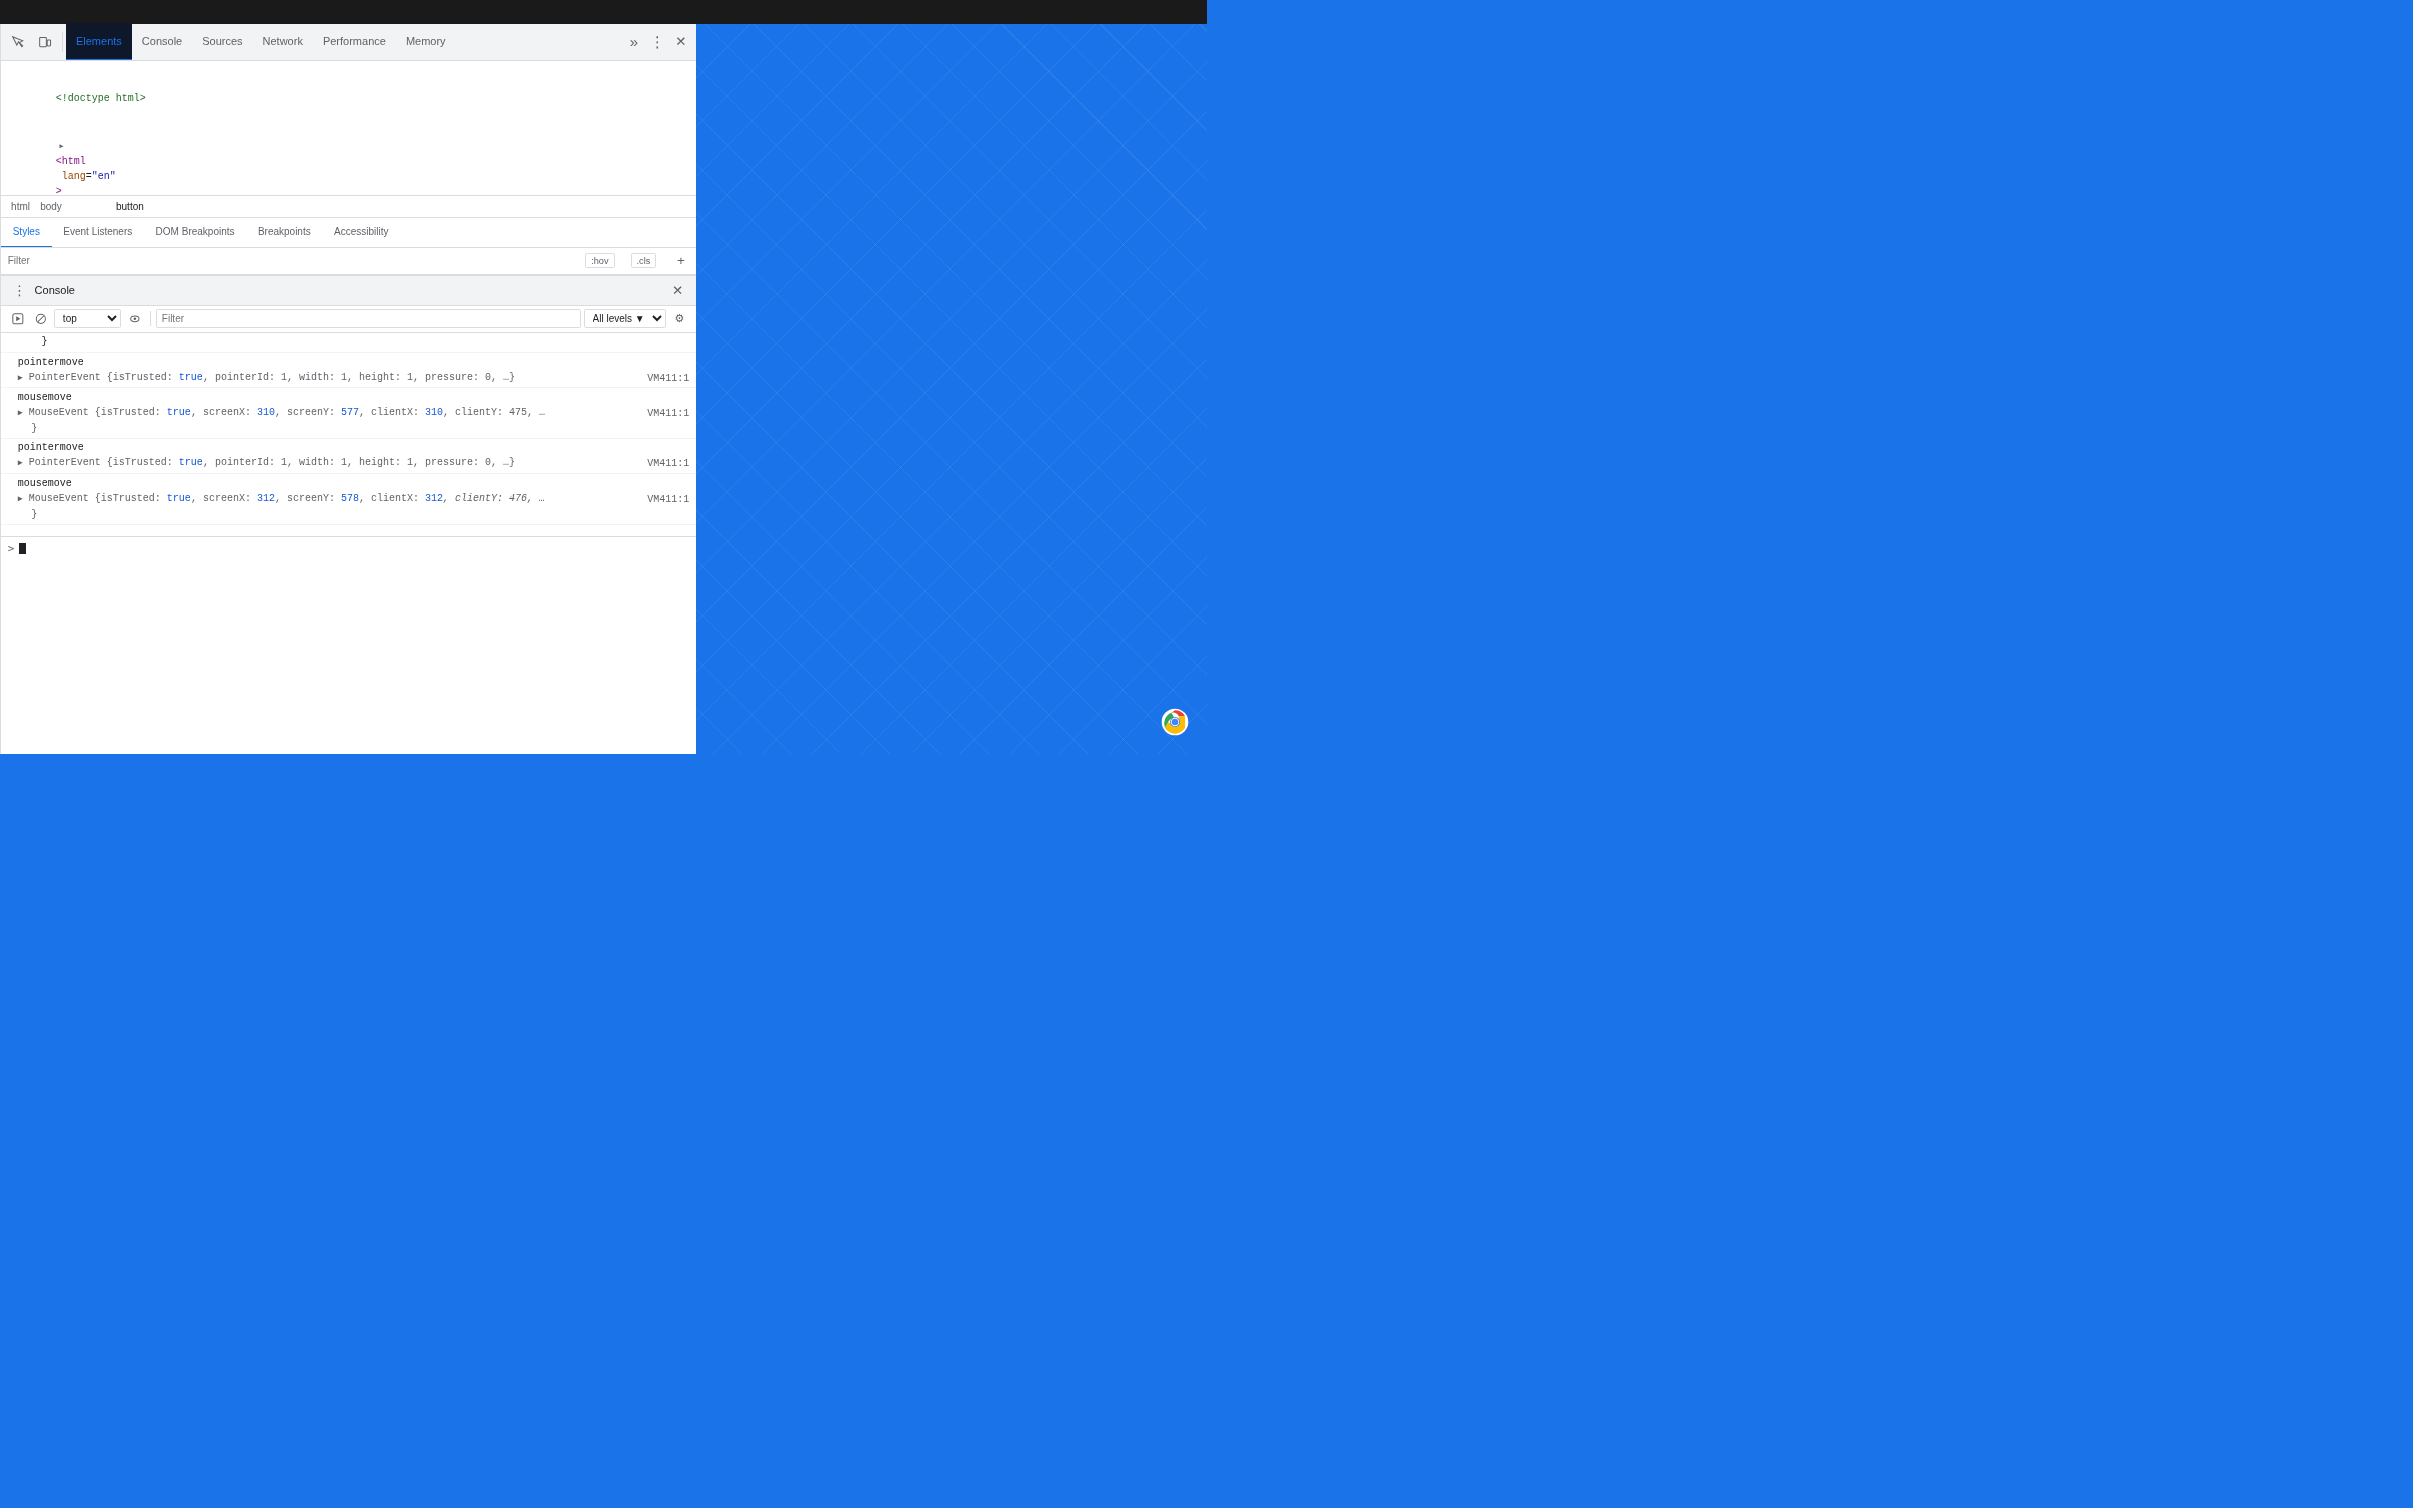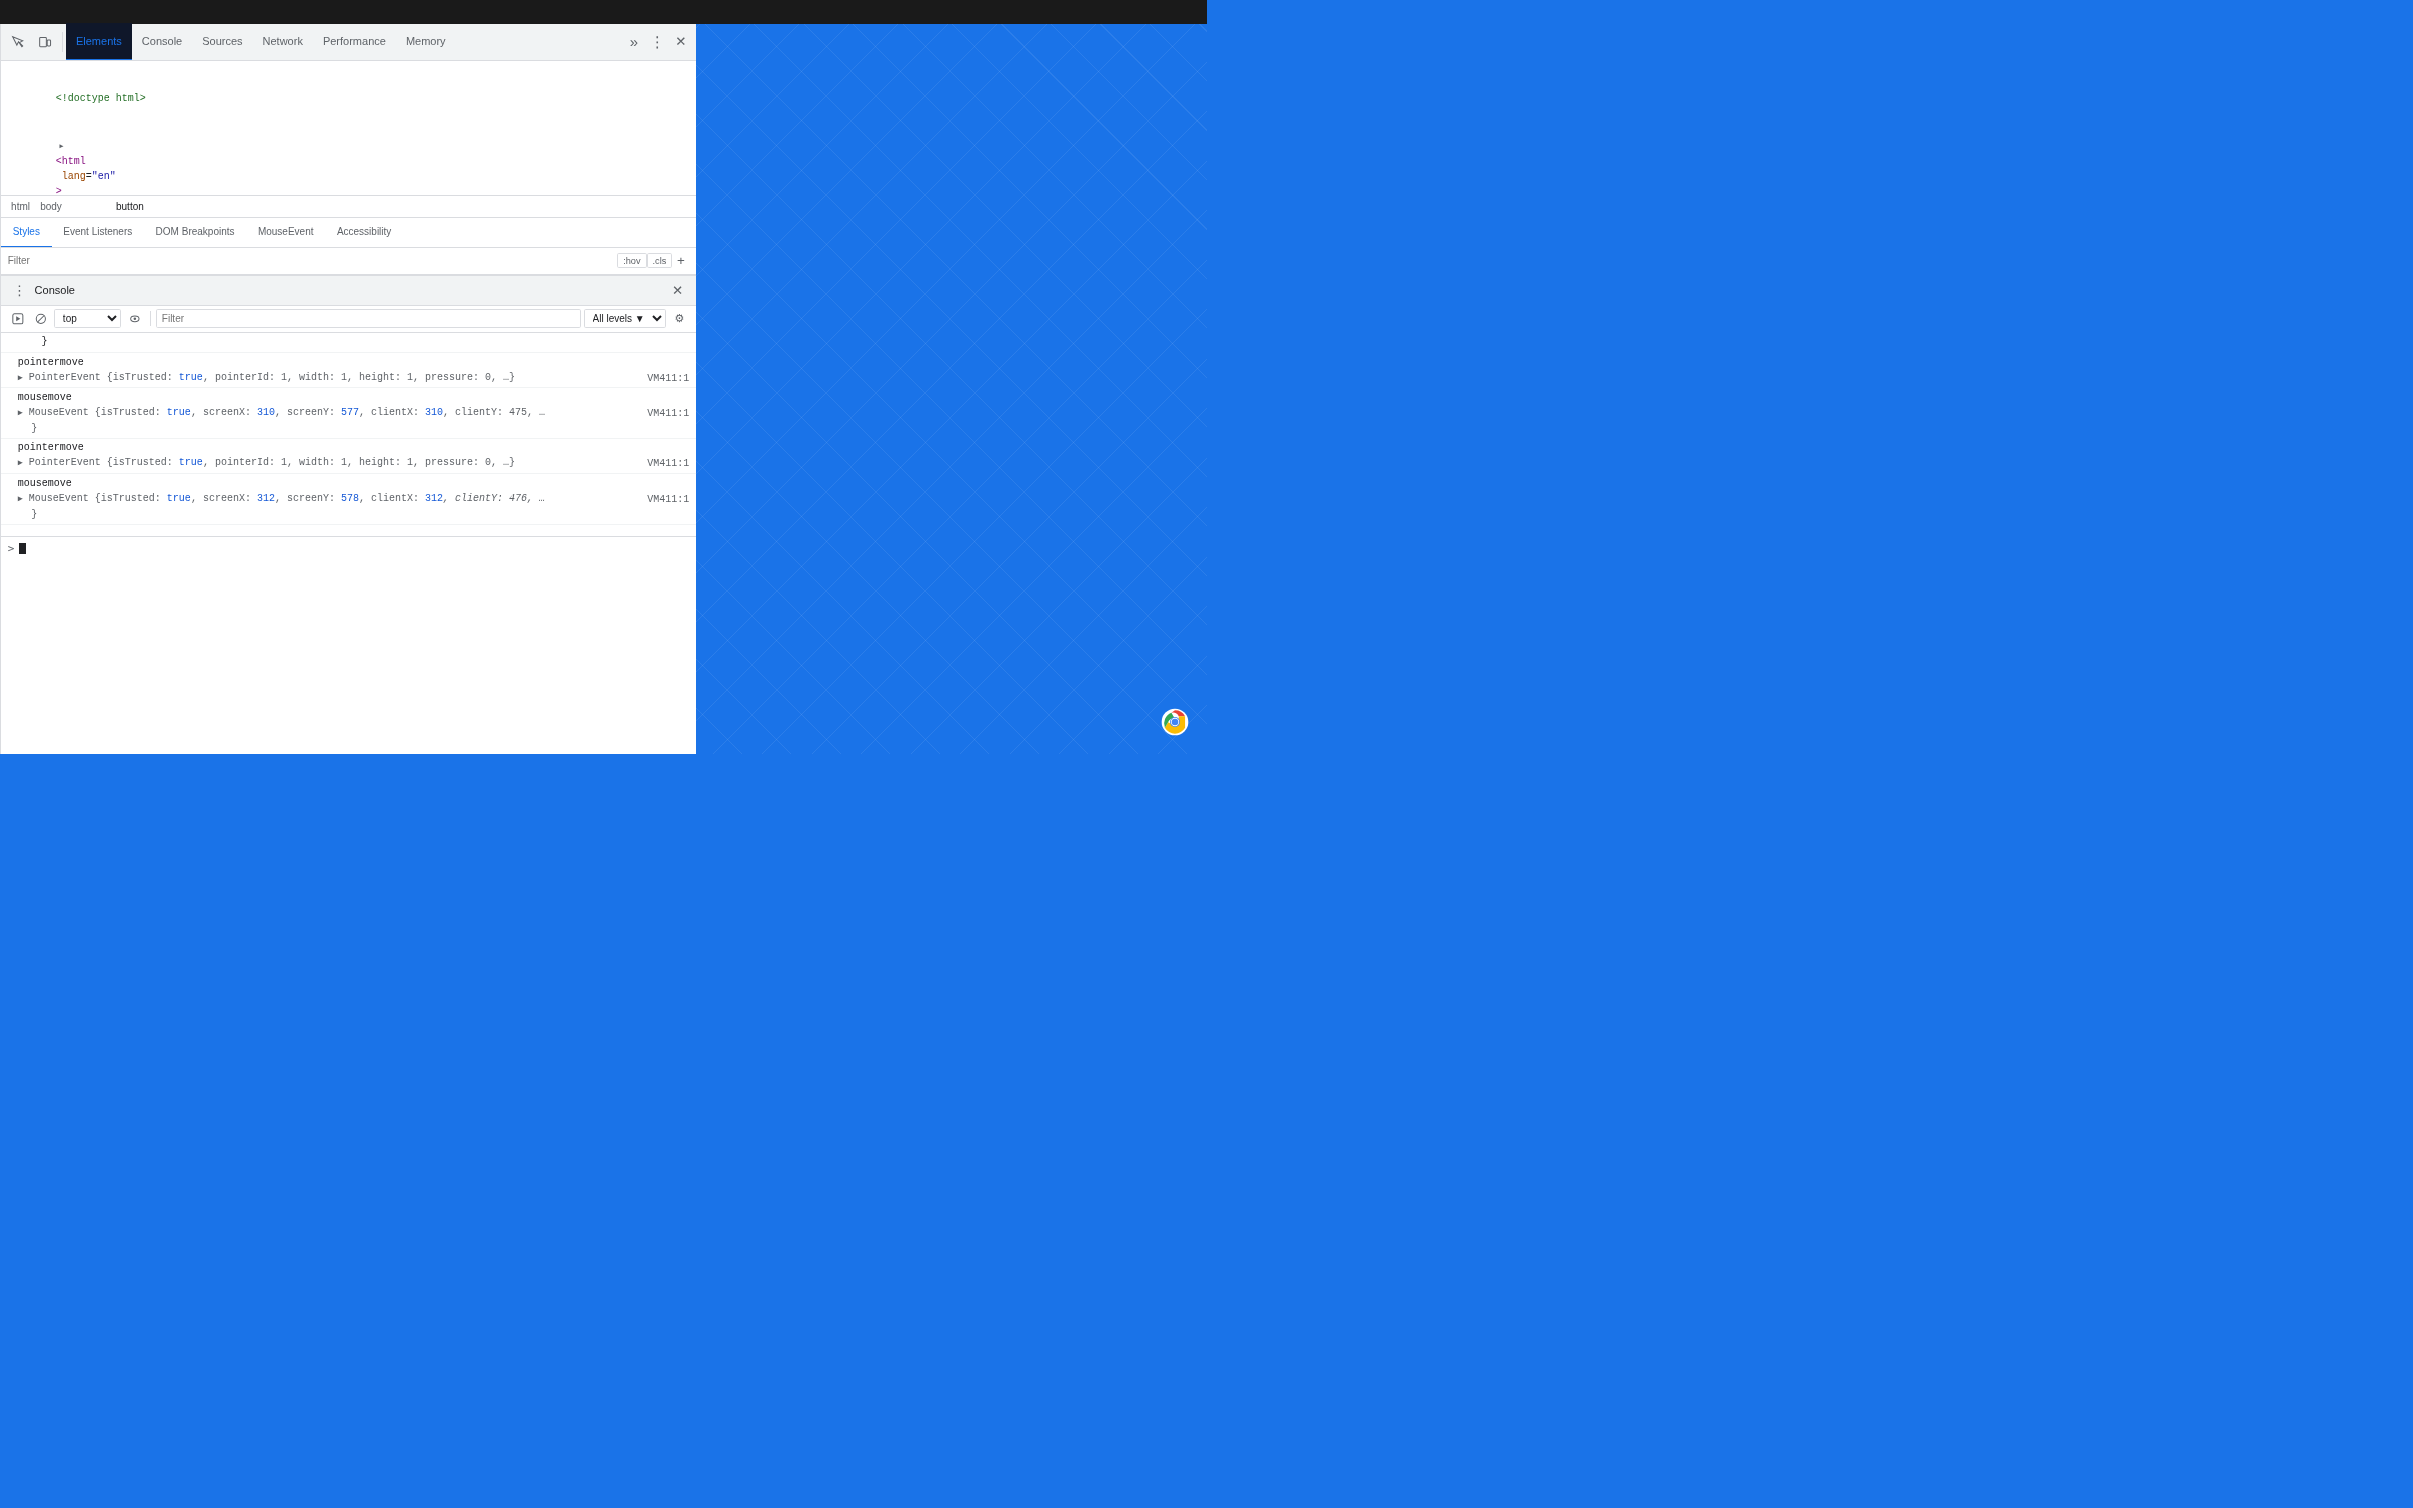--- a/index.html
+++ b/index.html
@@ -282,21 +282,21 @@
       outline: none;
       font-size: 10px;
       color: #202124;
       background: transparent;
       width: 100%;
     }
 
     .filter-actions {
       display: flex;
       align-items: center;
-      gap: 0;
+      gap: 16px;
     }
 
     .filter-btn {
       padding: 1.7px 5px;
       font-size: 9.2px;
       color: #5f6368;
       cursor: pointer;
       border: 0.8px solid #dadce0;
       border-radius: 1.7px;
       background: #fff;
@@ -604,21 +604,21 @@
       <div class="sub-tab active">
         <span>Styles</span>
       </div>
       <div class="sub-tab">
         <span>Event Listeners</span>
       </div>
       <div class="sub-tab">
         <span>DOM Breakpoints</span>
       </div>
       <div class="sub-tab">
-        <span>MouseEvent</span>
+        <span>Breakpoints</span>
       </div>
       <div class="sub-tab">
         <span>Accessibility</span>
       </div>
     </div>
 
     <div class="filter-bar">
       <div class="filter-input-wrap">
         <input class="filter-input" type="text" placeholder="Filter" style="">
       </div>

